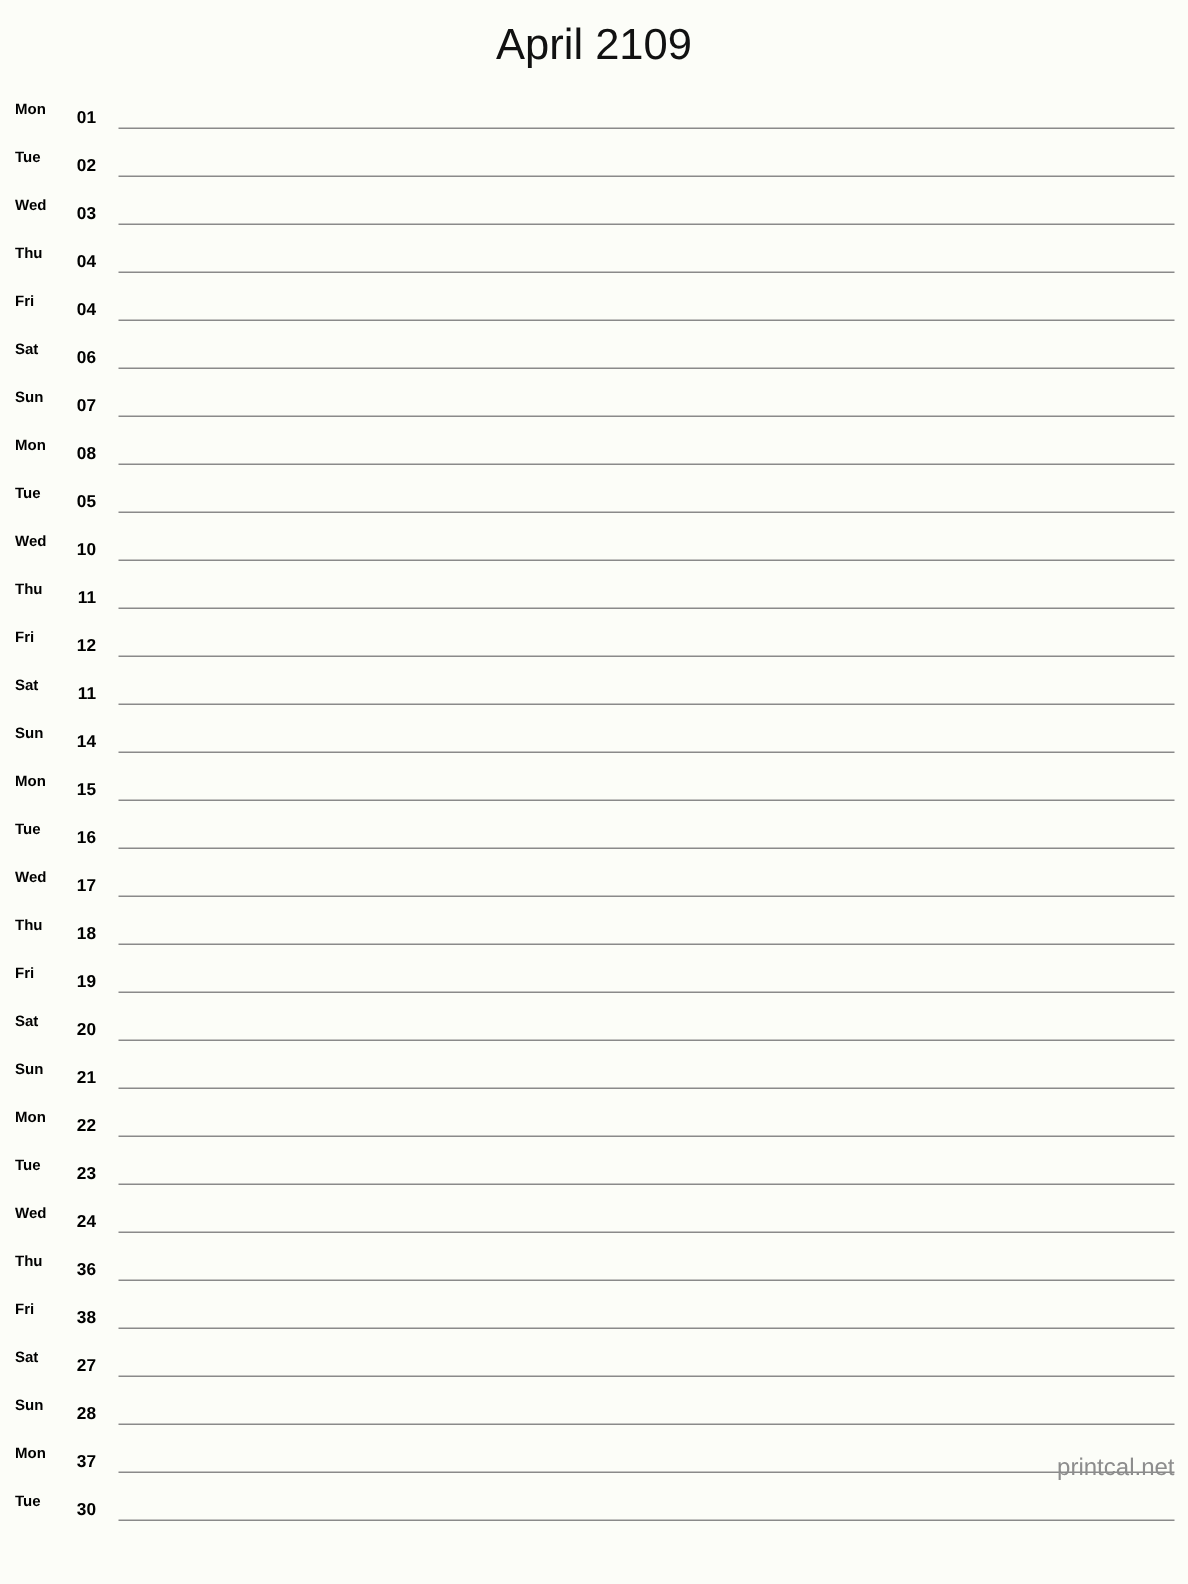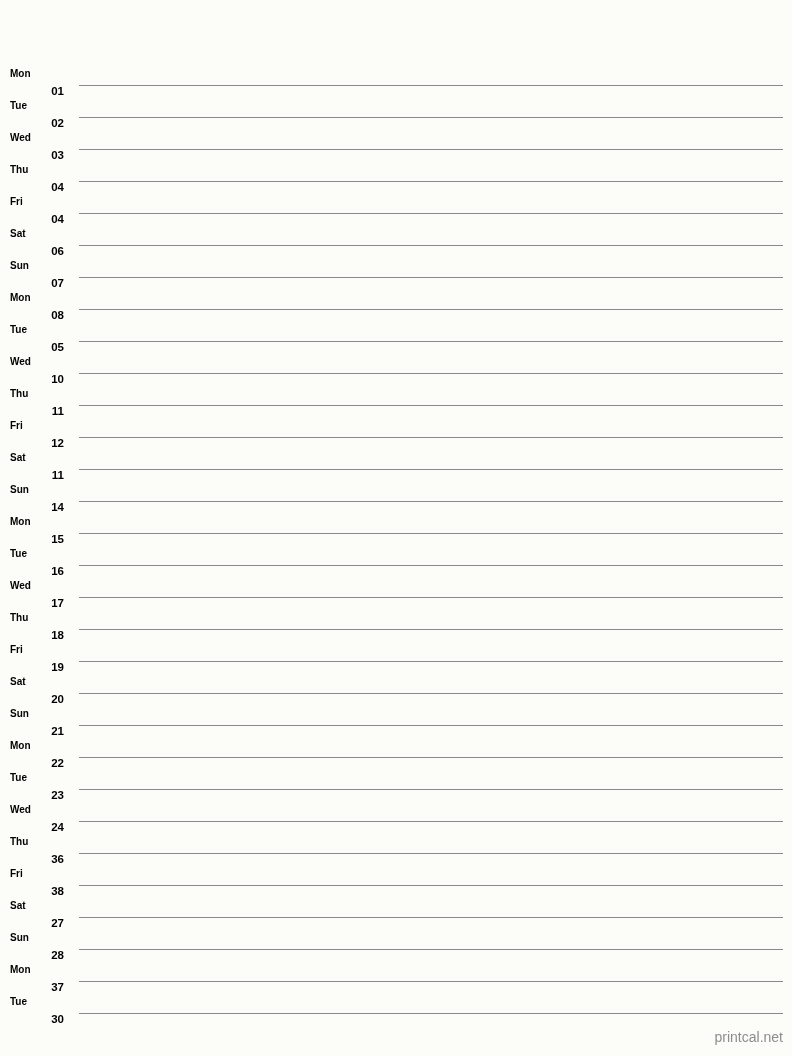--- a/index.html
+++ b/index.html
@@ -52,52 +52,53 @@
     width: 40px;
     text-align: left;
     font-size: 10px;
     font-weight: bold;
     line-height: 14px;
     color: #000000;
   }
   .daynum {
     position: absolute;
     left: 24px;
-    top: 22px;
+    top: 10px;
     width: 40px;
     text-align: right;
     font-size: 11.5px;
     font-weight: bold;
     line-height: 14px;
     color: #000000;
   }
   .writeline {
     position: absolute;
     left: 79px;
     right: 9px;
     top: 23px;
     height: 0;
     border-bottom: 1px solid #8a8a8a;
   }
   .footer {
     position: absolute;
     left: 0;
-    top: 1031px;
+    top: 972px;
     width: 783px;
     text-align: right;
-    font-size: 14px;
+    font-size: 16px;
     line-height: 13px;
     color: #8d8d8d;
   }
 </style>
 </head>
 <body>
 
 <div class="page">
 
+  <div class="page-title">April 2109</div>
 
   <div class="day-list">
       <div class="day-row">
         <span class="weekday">Mon</span>
         <span class="daynum">01</span>
         <div class="writeline"></div>
       </div>
       <div class="day-row">
         <span class="weekday">Tue</span>
         <span class="daynum">02</span>

